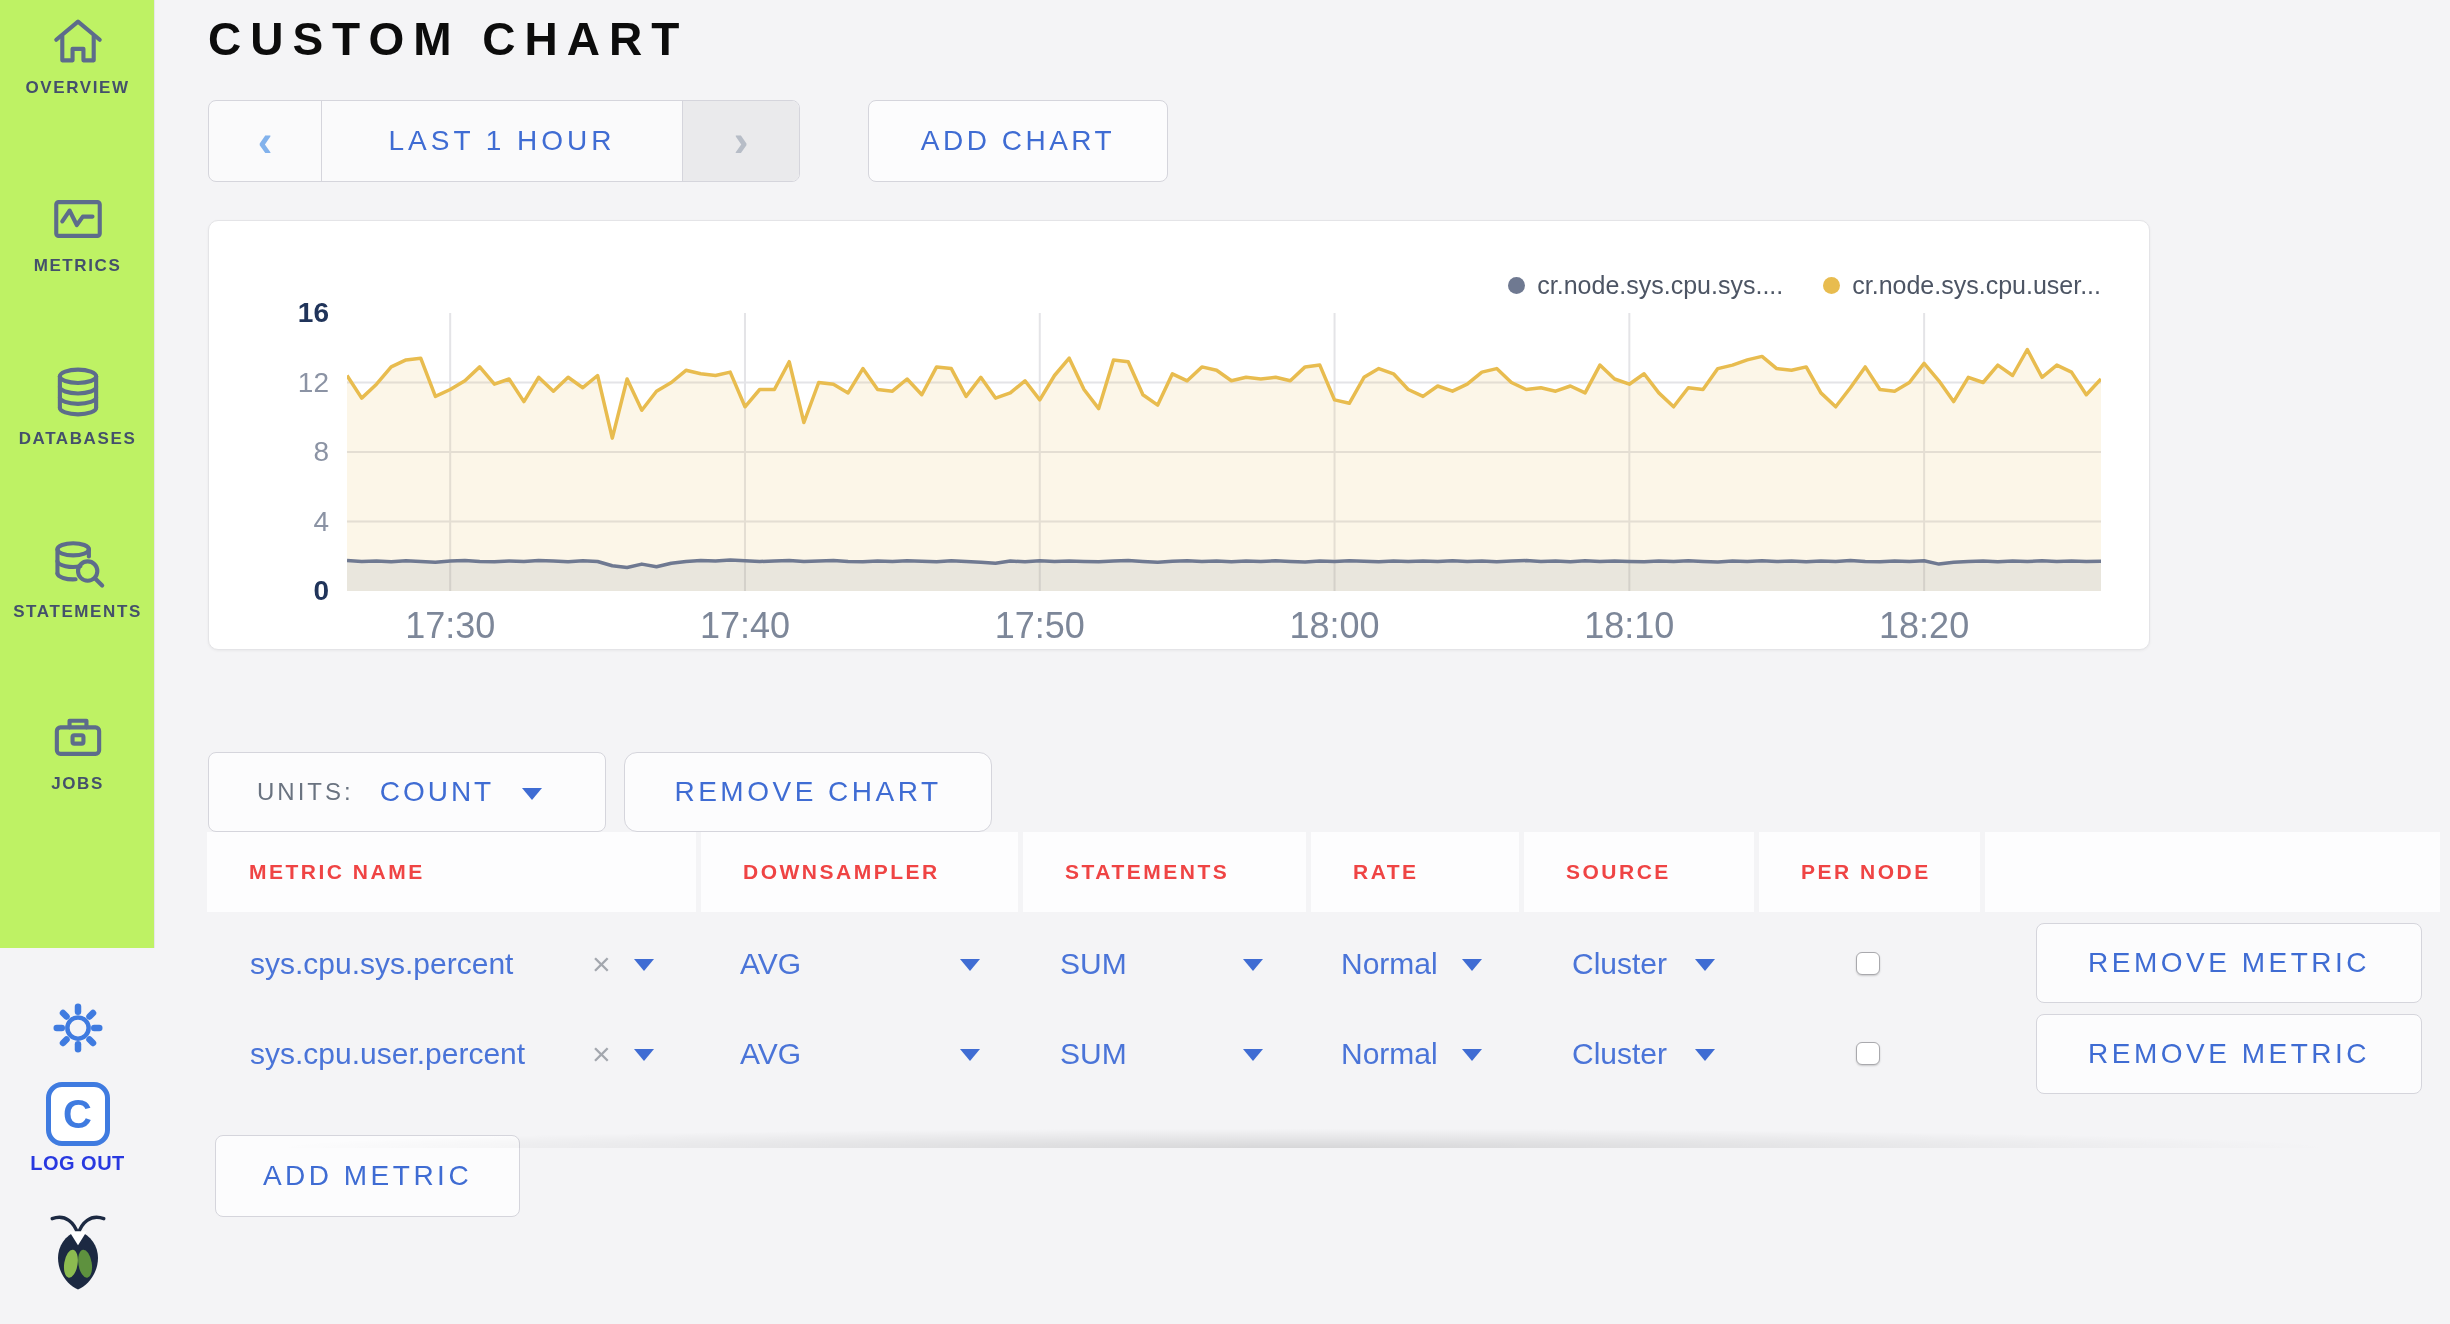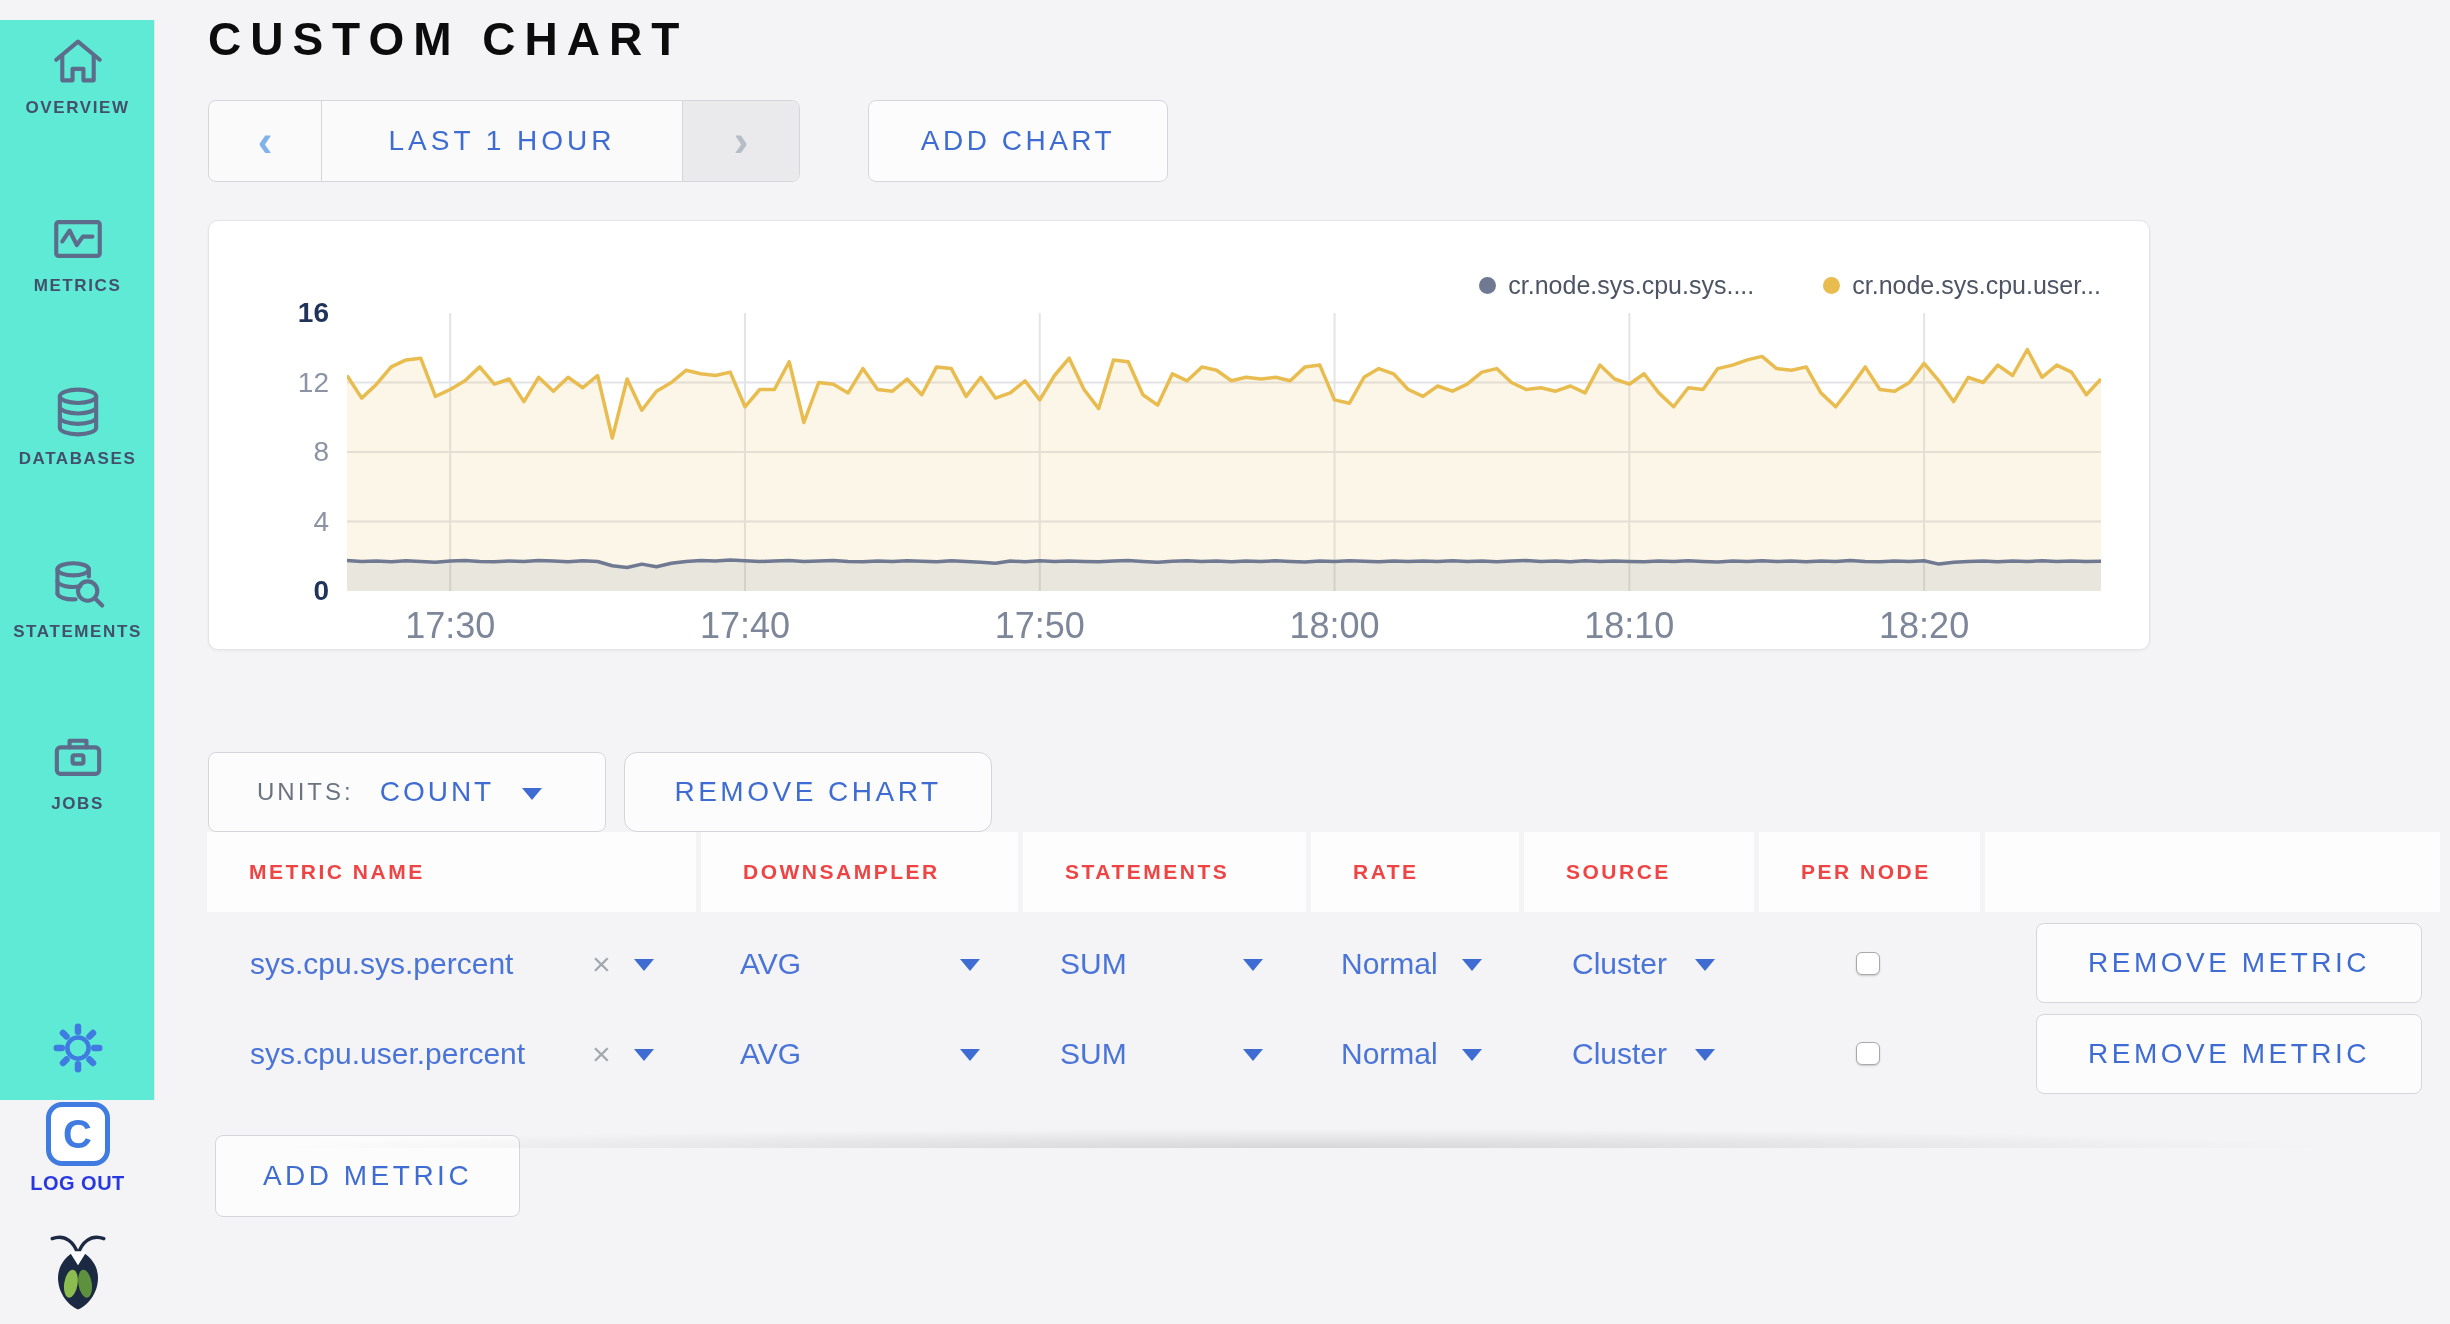--- a/index.html
+++ b/index.html
@@ -1,21 +1,21 @@
 <!DOCTYPE html>
 <html><head>
 <meta charset="utf-8">
 <style>
   * { margin:0; padding:0; box-sizing:border-box; }
   html,body { width:2450px; height:1324px; overflow:hidden;
     font-family:"Liberation Sans", sans-serif; background:#f4f4f6; }
 
   
-  .sidebar { position:absolute; left:0; top:0; width:155px; height:1080px;
-    background:#5eead4; border-right:1px solid #e6e6e9; z-index:5;margin-top:20px; }
+  .sidebar { position:absolute; left:0; top:0; width:155px; height:948px;
+    background:#bef264; border-right:1px solid #e6e6e9; z-index:5; }
   .nav-item { position:absolute; left:0; width:155px; text-align:center; cursor:pointer; }
   .nav-item svg { display:block; margin:0 auto; }
   .nav-label { display:block; margin-top:8px; font-size:17px; font-weight:bold;
     letter-spacing:1.6px; color:#44506b; }
   .logout-label { display:block; margin-top:6px; font-size:20px; font-weight:bold;
     letter-spacing:0.5px; color:#2838e0; }
   .c-logo { width:64px; height:64px; margin:0 auto; border:5px solid #3f7be0;
     border-radius:16px; display:flex; align-items:center; justify-content:center;
     font-size:40px; font-weight:bold; color:#3f7be0; background:#fff; }
 
@@ -39,21 +39,21 @@
     border-left:1px solid #d5d5dc; background:#eaeaec; cursor:default; }
   .chev { font-size:44px; line-height:1; font-weight:bold; }
   .chev-prev { color:#82b2ec; }
   .chev-next { color:#b7bdc7; }
   .add-chart { position:absolute; left:712px; top:88px; width:300px; height:82px; }
 
   
   .chart-card { position:absolute; left:52px; top:208px; width:1942px; height:430px;
     background:#ffffff; border:1px solid #e4e4e7; border-radius:10px;
     box-shadow:0 1px 3px rgba(0,0,0,0.05); }
-  .legend { position:absolute; top:50px; right:48px; display:flex; gap:69px; }
+  .legend { position:absolute; top:50px; right:48px; display:flex; gap:40px; }
   .legend-item { display:flex; align-items:center; gap:12px; }
   .legend-dot { width:17px; height:17px; border-radius:50%; }
   .legend-text { font-size:25px; color:#4d5564; }
   .plot { position:absolute; left:138px; top:92px; width:1754px; height:278px; }
   .y-labels { position:absolute; left:0; top:92px; width:120px; height:278px; }
   .y-labels span { position:absolute; right:0; width:120px; text-align:right;
     font-size:28px; color:#8b93a4; transform:translateY(-50%); }
   .y-labels span.dark { color:#20345a; font-weight:bold; }
   .x-labels { position:absolute; left:138px; top:384px; width:1754px; height:40px; }
   .x-labels span { position:absolute; transform:translateX(-50%); font-size:36px;

